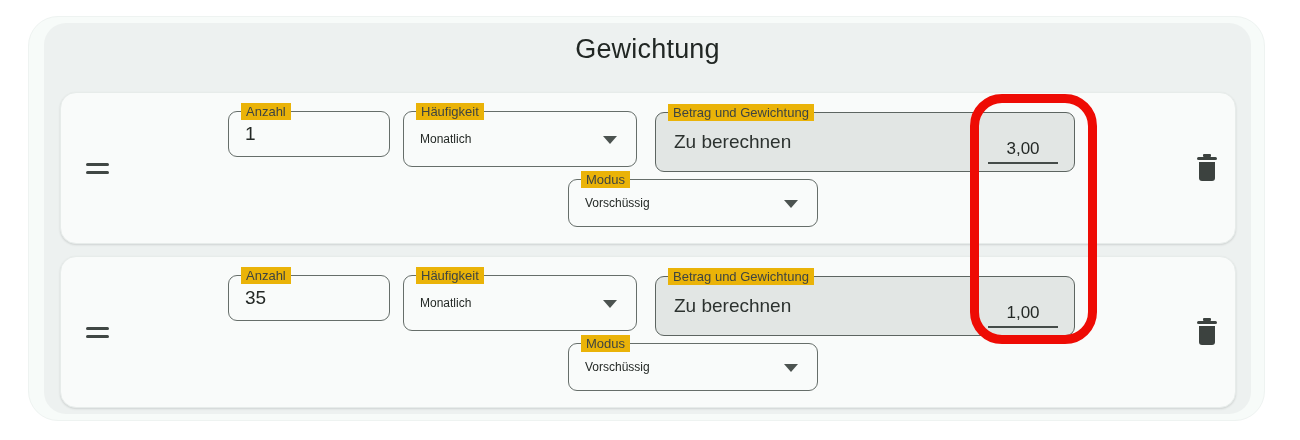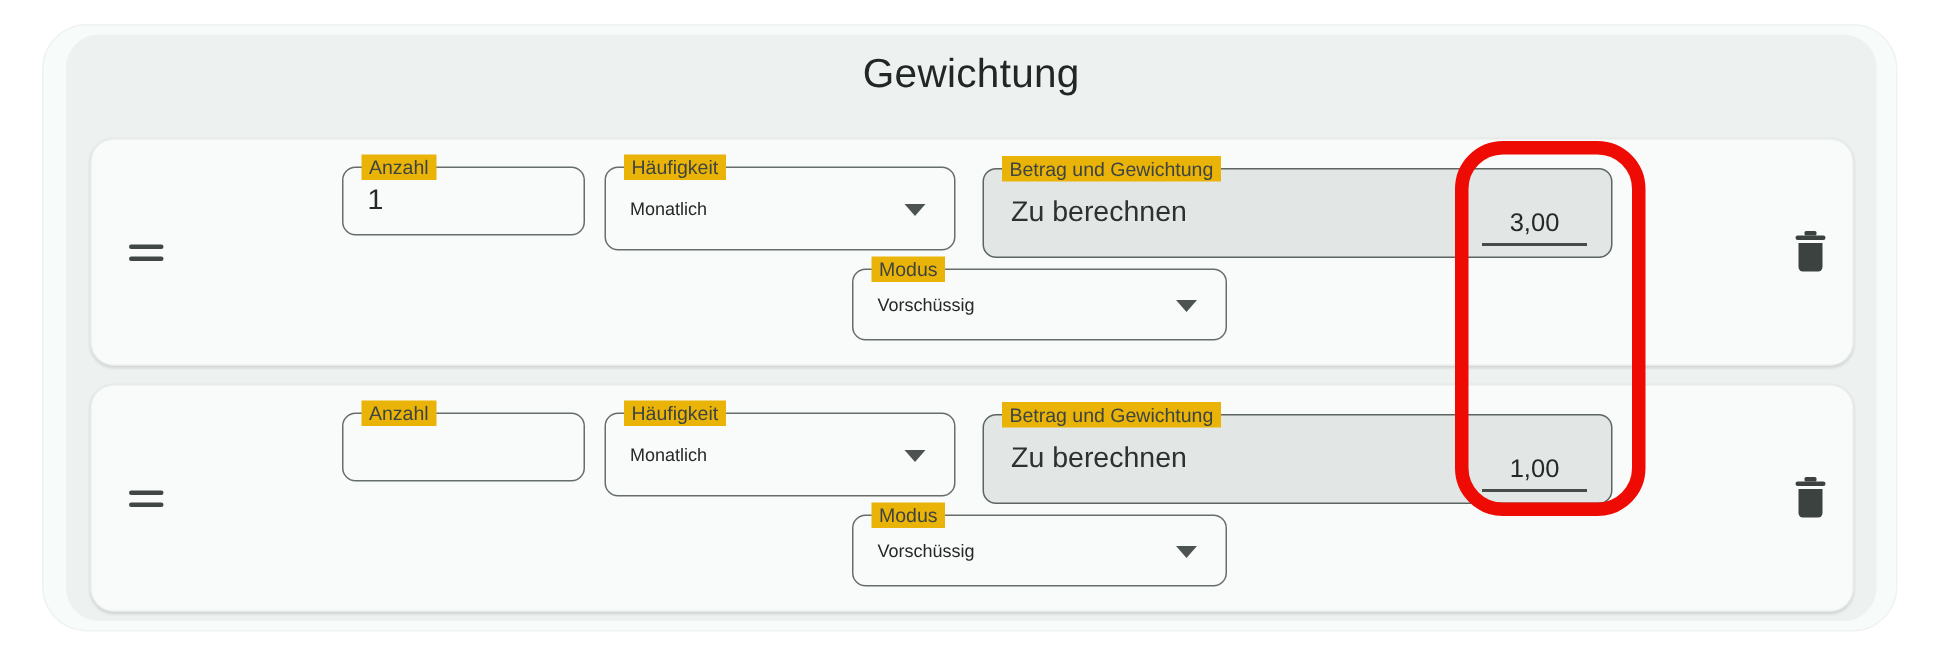--- a/index.html
+++ b/index.html
@@ -130,20 +130,21 @@
       </div>
 
       <div class="row-card row-2">
         <div class="drag-handle">
           <div class="bar"></div>
           <div class="bar"></div>
         </div>
 
         <div class="field f-anzahl">
           <span class="field-label">Anzahl</span>
+          <input value="35" style="">
         </div>
 
         <div class="field f-freq">
           <span class="field-label">Häufigkeit</span>
           <span class="select-value">Monatlich</span>
           <span class="dd-arrow"></span>
         </div>
 
         <div class="field f-betrag">
           <span class="field-label">Betrag und Gewichtung</span>

